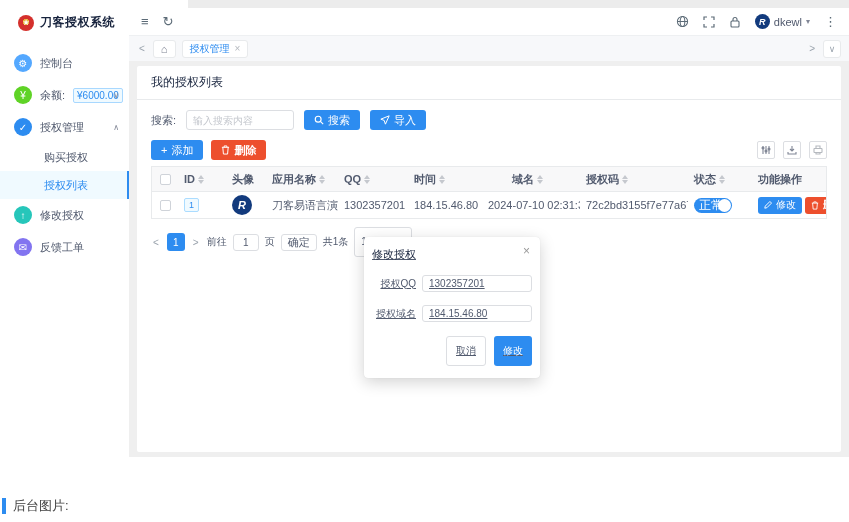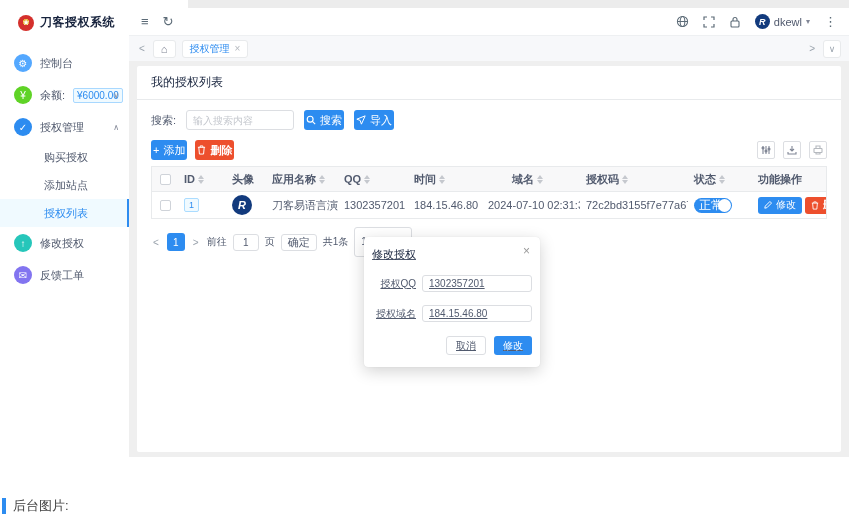--- a/index.html
+++ b/index.html
@@ -56,21 +56,21 @@
   .panel-header { font-size:12px; color:#17233d; padding:8px 14px; border-bottom:1px solid #e8eaec; }
 
   .search-row { display:flex; align-items:center; padding:10px 14px 8px; gap:10px; }
   .lbl { font-size:11px; color:#515a6e; }
   .inp { height:20px; border:1px solid #dcdee2; border-radius:3px; font-size:10px; padding:0 6px; color:#515a6e; outline:none; }
   .inp::placeholder { color:#c5c8ce; }
   .search-inp { width:108px; }
   .btn { display:inline-flex; align-items:center; justify-content:center; gap:4px; border:none; border-radius:3px; font-size:11px; cursor:pointer; font-family:inherit; }
   .btn-blue { background:#2d8cf0; color:#fff; }
   .btn-orange { background:#ed4f2d; color:#fff;font-weight:bold; }
-  .btn-sm { height:20px; padding:0 2px; }
+  .btn-sm { height:20px; padding:0 10px; }
   .btn svg { display:block; }
 
   .toolbar-row { display:flex; align-items:center; padding:2px 14px 6px; gap:8px; }
   .toolbar-row .spacer { flex:1; }
   .tool-box { width:18px; height:18px; border:1px solid #dcdee2; border-radius:2px; background:#fff; display:flex; align-items:center; justify-content:center; color:#808695; cursor:pointer; }
 
   
   .tbl { margin:0 14px; border:1px solid #e8eaec; border-bottom:none; font-size:11px; }
   .trow { display:flex; align-items:center; }
   .trow.head { background:#f8f8f9; color:#515a6e; height:24px; font-weight:bold; }
@@ -101,21 +101,21 @@
 
   
   .modal { position:absolute; left:364px; top:237px; width:176px; background:#fff; border-radius:4px; box-shadow:0 4px 16px rgba(0,0,0,.18), 0 0 1px rgba(0,0,0,.12); padding:10px 8px 12px; z-index:5;text-decoration:underline; }
   .modal-title { font-size:11px; color:#17233d; }
   .modal-close { position:absolute; right:10px; top:8px; color:#999; font-size:12px; cursor:pointer; line-height:1; }
   .m-row { display:flex; align-items:center; gap:6px; margin-top:13px; }
   .m-lbl { width:44px; text-align:right; font-size:10px; color:#515a6e; flex:0 0 44px; }
   .m-inp { flex:1; height:17px; font-size:10px; width:100px; }
   .m-btns { display:flex; justify-content:flex-end; gap:8px; margin-top:14px; }
   .btn-ghost { background:#fff; border:1px solid #dcdee2; color:#515a6e; }
-  .btn-m { height:19px; padding:0 9px; font-size:10px; border-radius:3px; }
+  .btn-m { height:30px; padding:0 9px; font-size:10px; border-radius:3px; }
 
   
   .caption-row { position:absolute; left:2px; top:497px; display:flex; align-items:center; gap:7px; }
   .caption-bar { width:4px; height:16px; background:#2d8cf0; }
   .caption-text { font-size:13px; color:#404040; }
 </style>
 </head>
 <body>
 
 <div class="page">
@@ -138,23 +138,20 @@
           <span class="badge-balance">¥6000.00</span>
           <span class="arr">∨</span>
         </div>
         <div class="menu-item">
           <span class="dot c-blue2">✓</span>
           <span>授权管理</span>
           <span class="arr">∧</span>
         </div>
         <div class="submenu-item">
           <span>购买授权</span>
-        </div>
-        <div class="submenu-item">
-          <span>添加站点</span>
         </div>
         <div class="submenu-item active">
           <span>授权列表</span>
         </div>
         <div class="menu-item">
           <span class="dot c-teal">↑</span>
           <span>修改授权</span>
         </div>
         <div class="menu-item">
           <span class="dot c-purp">✉</span>

